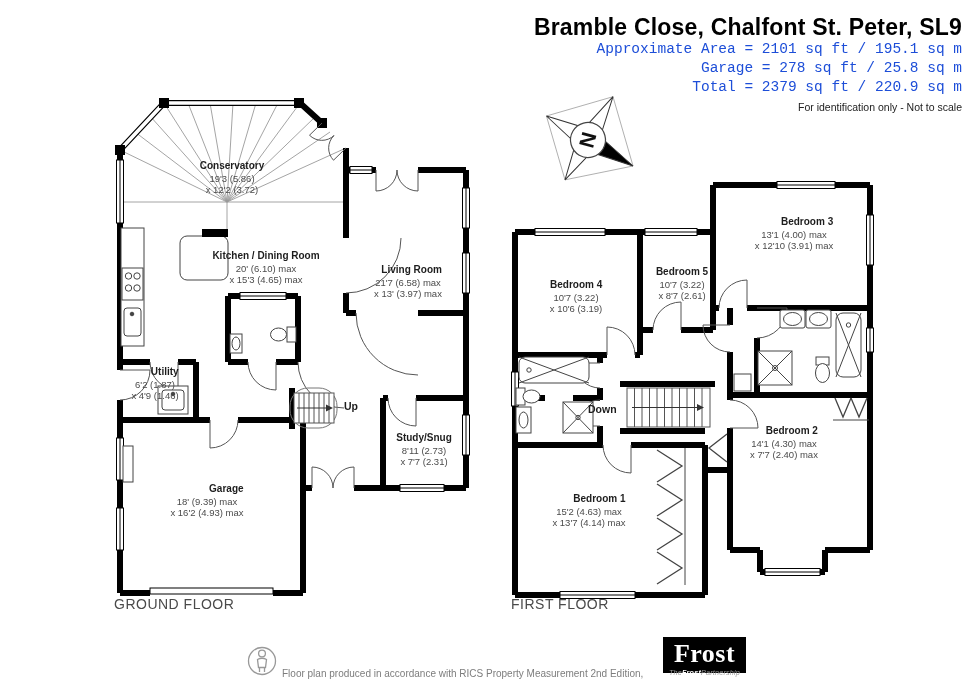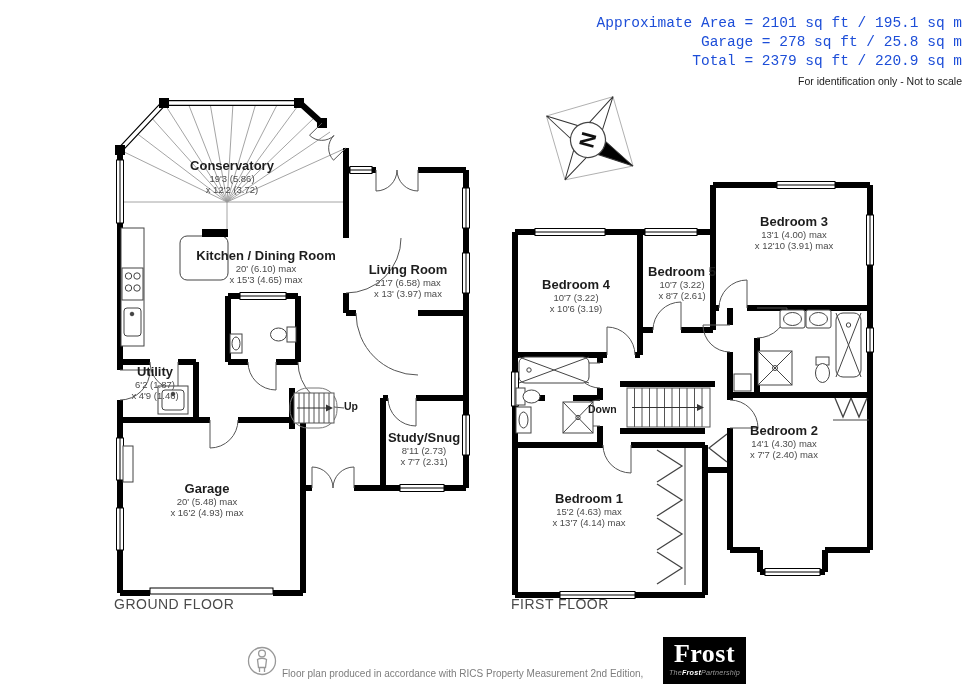--- a/index.html
+++ b/index.html
@@ -5,42 +5,43 @@
   html,body{margin:0;padding:0;background:#fff;}
   .sheet{position:relative;width:980px;height:692px;background:#ffffff;
          font-family:"Liberation Sans",sans-serif;overflow:hidden;}
   
   .hdr{position:absolute;top:14px;right:18px;text-align:right;color:#000;}
   .hdr-title{font-size:23px;font-weight:bold;letter-spacing:0.2px;line-height:26px;}
   .hdr-area{font-size:14.5px;font-weight:500;line-height:19px;color:#1d4ed8;font-family:Liberation Mono, monospace;}
   .hdr-note{font-size:10.5px;color:#222;margin-top:4px;}
   
   .room-label{position:absolute;transform:translateX(-50%);text-align:center;white-space:nowrap;}
-  .room-name{font-size:13px;font-weight:bold;color:#1d1d1d;line-height:12.5px;}
+  .room-name{font-size:10px;font-weight:bold;color:#1d1d1d;line-height:12.5px;text-align:right;}
   .room-dim{font-size:9.5px;color:#4b4b4b;line-height:11px;}
   .stairs-label{position:absolute;font-size:10.5px;font-weight:bold;color:#1d1d1d;}
   .floor-caption{position:absolute;font-size:14px;color:#4a4a4a;letter-spacing:0.5px;}
   .plan-svg{position:absolute;}
   
   .footer-text{position:absolute;left:282px;top:639px;font-size:10px;color:#7d7d7d;
                line-height:14px;white-space:pre-wrap;}
   .person-badge{position:absolute;left:246px;top:641px;}
-  .frost-logo{position:absolute;left:663px;top:637px;width:83px;height:47px;background:#000;
+  .frost-logo{position:absolute;left:663px;top:637px;width:83px;height:36px;background:#000;
               text-align:center;color:#fff;}
   .frost-main{font-family:"Liberation Serif",serif;font-weight:bold;font-size:26px;
               line-height:28px;margin-top:3px;letter-spacing:0.5px;}
   .frost-sub{font-size:7.2px;line-height:9px;letter-spacing:0.2px;color:#9a9a9a;font-style:italic;}
   .frost-sub b{color:#fff;}
 </style>
 </head>
 <body>
 
 <div class="sheet">
 
   <div class="hdr">
+    <div class="hdr-title">Bramble Close, Chalfont St. Peter, SL9</div>
     <div class="hdr-area">Approximate Area = 2101 sq ft / 195.1 sq m</div>
     <div class="hdr-area">Garage = 278 sq ft / 25.8 sq m</div>
     <div class="hdr-area">Total = 2379 sq ft / 220.9 sq m</div>
     <div class="hdr-note">For identification only - Not to scale</div>
   </div>
 
   <svg class="plan-svg" style="left:526px;top:82px;" width="122" height="124" viewBox="0 0 122 124">
     <g transform="rotate(30 62 58)">
       <g stroke="#999" stroke-width="0.7" fill="none">
         <line x1="62" y1="8" x2="114" y2="58"></line>
@@ -333,21 +334,21 @@
     <div class="room-dim">21'7 (6.58) max</div>
     <div class="room-dim">x 13' (3.97) max</div>
   </div>
   <div class="room-label" style="left:155px;top:366px;">
     <div class="room-name">Utility</div>
     <div class="room-dim">6'2 (1.87)</div>
     <div class="room-dim">x 4'9 (1.46)</div>
   </div>
   <div class="room-label" style="left:207px;top:483px;">
     <div class="room-name">Garage</div>
-    <div class="room-dim">20' (5.48) max</div>
+    <div class="room-dim">18' (9.39) max</div>
     <div class="room-dim">x 16'2 (4.93) max</div>
   </div>
   <div class="room-label" style="left:424px;top:432px;">
     <div class="room-name">Study/Snug</div>
     <div class="room-dim">8'11 (2.73)</div>
     <div class="room-dim">x 7'7 (2.31)</div>
   </div>
   <div class="stairs-label" style="left:344px;top:400px;">Up</div>
   <div class="floor-caption" style="left:114px;top:596px;">GROUND FLOOR</div>
 

